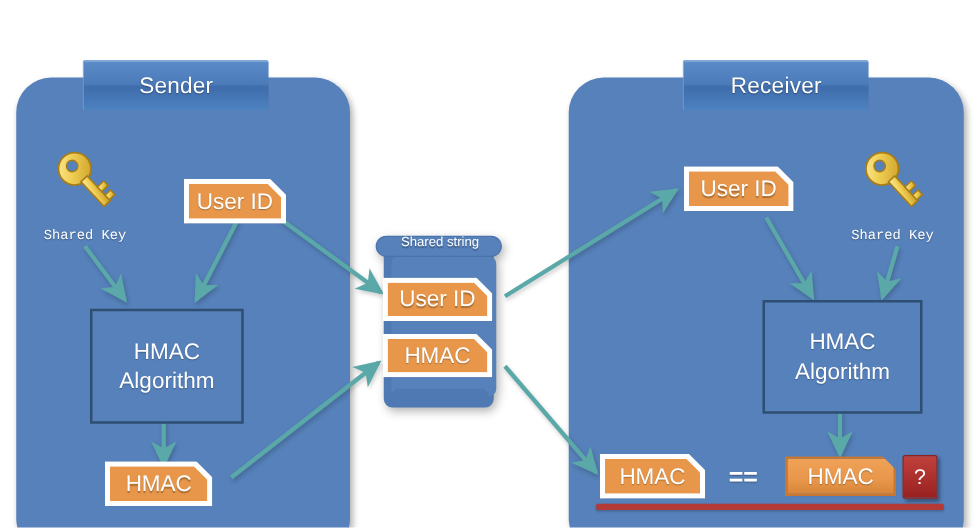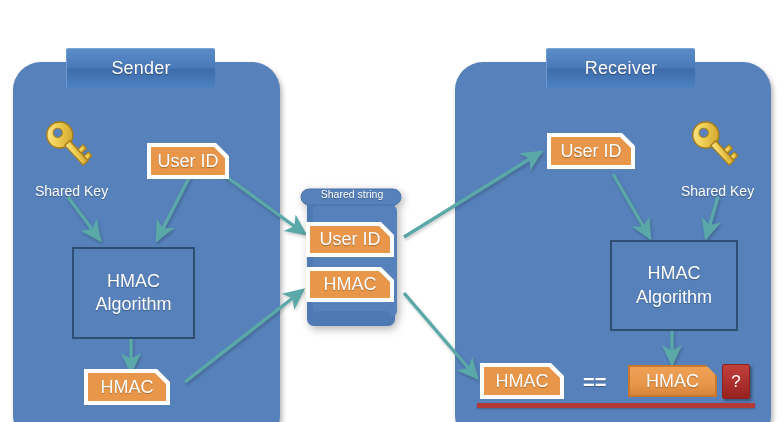--- a/index.html
+++ b/index.html
@@ -42,22 +42,22 @@
         border:2px solid #c9772f;box-sizing:border-box;
         box-shadow:2px 3px 4px rgba(0,0,0,.30);}
 
   
   .algo{position:absolute;border:2px solid #2f4f72;background:#5681ba;
         display:flex;flex-direction:column;align-items:center;justify-content:center;
         color:#fff;font-size:18px;line-height:1.28;}
   .algo span{text-shadow:0 1px 1px rgba(0,0,0,.28);}
 
   
-  .keylabel{position:absolute;color:#fff;font-size:14px;white-space:nowrap;
-            text-shadow:0 1px 1px rgba(0,0,0,.30);}
+  .keylabel{position:absolute;color:#fff;font-size:11px;white-space:nowrap;
+            text-shadow:0 1px 1px rgba(0,0,0,.30);font-family:Liberation Mono, monospace;}
   .keyicon{position:absolute;}
 
   
   #query-scroll{position:absolute;left:297px;top:151px;width:110px;height:147px;}
   #query-scroll .qs-label{position:absolute;left:0;top:3px;width:110px;text-align:center;
         color:#fff;font-size:10.5px;z-index:6;text-shadow:0 1px 1px rgba(0,0,0,.3);}
 
   
   .eqsign{position:absolute;color:#ffffff;font-size:20px;font-weight:bold;
           text-shadow:0 1px 1px rgba(0,0,0,.3);}

